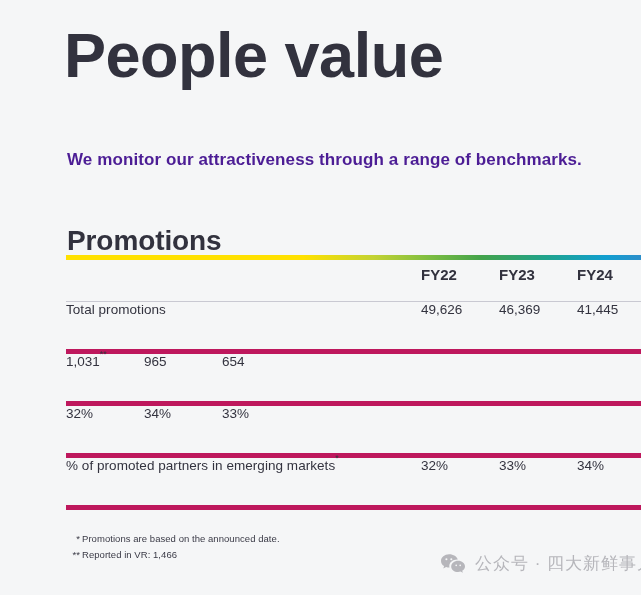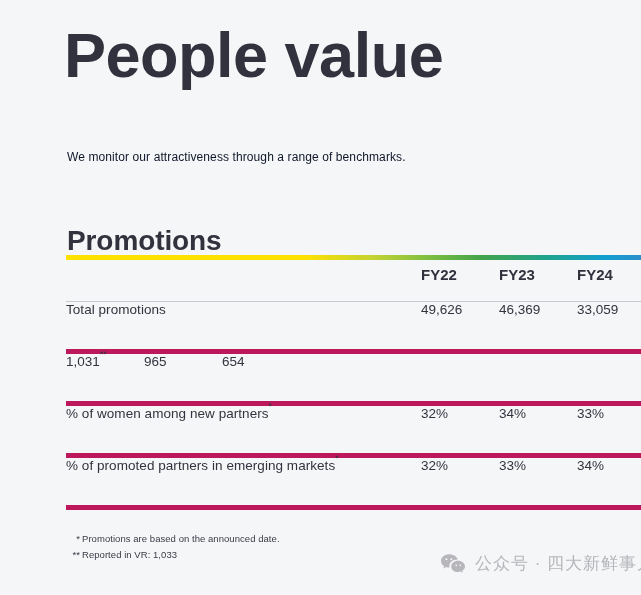--- a/index.html
+++ b/index.html
@@ -35,23 +35,23 @@
     letter-spacing: -0.5px;
     line-height: 1.05;
     color: #32323e;
     white-space: nowrap;
   }
 
   .hero-subtitle {
     position: absolute;
     left: 25px;
     top: 150px;
-    font-size: 12px;
-    font-weight: 400;
-    color: #0f172a;
+    font-size: 17px;
+    font-weight: 700;
+    color: #4c1d95;
     letter-spacing: 0.1px;
     white-space: nowrap;
   }
 
   
   .section-heading {
     position: absolute;
     left: 25px;
     top: 225px;
     font-size: 28px;
@@ -190,52 +190,51 @@
       <div class="cell-label"></div>
       <div class="cell-val">FY22</div>
       <div class="cell-val">FY23</div>
       <div class="cell-val">FY24</div>
     </div>
 
     <div class="tr tr-body">
       <div class="cell-label"><span>Total promotions</span><sup></sup></div>
       <div class="cell-val"><span>49,626</span><sup></sup></div>
       <div class="cell-val"><span>46,369</span><sup></sup></div>
-      <div class="cell-val"><span>33,059</span><sup></sup></div>
+      <div class="cell-val"><span>41,445</span><sup></sup></div>
     </div>
 
     <div class="tr tr-body">
       <div class="cell-val"><span>1,031</span><sup>**</sup></div>
       <div class="cell-val"><span>965</span><sup></sup></div>
       <div class="cell-val"><span>654</span><sup></sup></div>
     </div>
 
     <div class="tr tr-body">
-      <div class="cell-label"><span>% of women among new partners</span><sup>*</sup></div>
       <div class="cell-val"><span>32%</span><sup></sup></div>
       <div class="cell-val"><span>34%</span><sup></sup></div>
       <div class="cell-val"><span>33%</span><sup></sup></div>
     </div>
 
     <div class="tr tr-body">
       <div class="cell-label"><span>% of promoted partners in emerging markets</span><sup>*</sup></div>
       <div class="cell-val"><span>32%</span><sup></sup></div>
       <div class="cell-val"><span>33%</span><sup></sup></div>
       <div class="cell-val"><span>34%</span><sup></sup></div>
     </div>
   </div>
 
   <div class="footnotes">
     <div class="footnote">
       <span class="fn-mark">*</span>
       <span>Promotions are based on the announced date.</span>
     </div>
     <div class="footnote">
       <span class="fn-mark">**</span>
-      <span>Reported in VR: 1,033</span>
+      <span>Reported in VR: 1,466</span>
     </div>
   </div>
 
   <div class="watermark">
     <svg class="wechat-icon" viewBox="0 0 26 22">
       <path d="M9.1 1.2C4.6 1.2 1 4.2 1 7.9c0 2.1 1.2 4 3.1 5.2l-.8 2.4 2.8-1.4c1.2.4 2.1.5 3 .5h.5c-.2-.5-.3-1.1-.3-1.7 0-3.6 3.5-6.5 7.9-6.5h.6C17 3.7 13.5 1.2 9.1 1.2z" fill="#b6b6bb"></path>
       <circle cx="6.4" cy="6.2" r="1.05" fill="#f5f6f7"></circle>
       <circle cx="11.3" cy="6.2" r="1.05" fill="#f5f6f7"></circle>
       <path d="M25 13.4c0-3.1-3.1-5.6-6.9-5.6s-6.9 2.5-6.9 5.6 3.1 5.6 6.9 5.6c.8 0 1.6-.1 2.4-.4l2.4 1.2-.7-2c1.7-1 2.8-2.6 2.8-4.4z" fill="#b6b6bb"></path>
       <circle cx="16.2" cy="12.3" r="0.85" fill="#f5f6f7"></circle>

